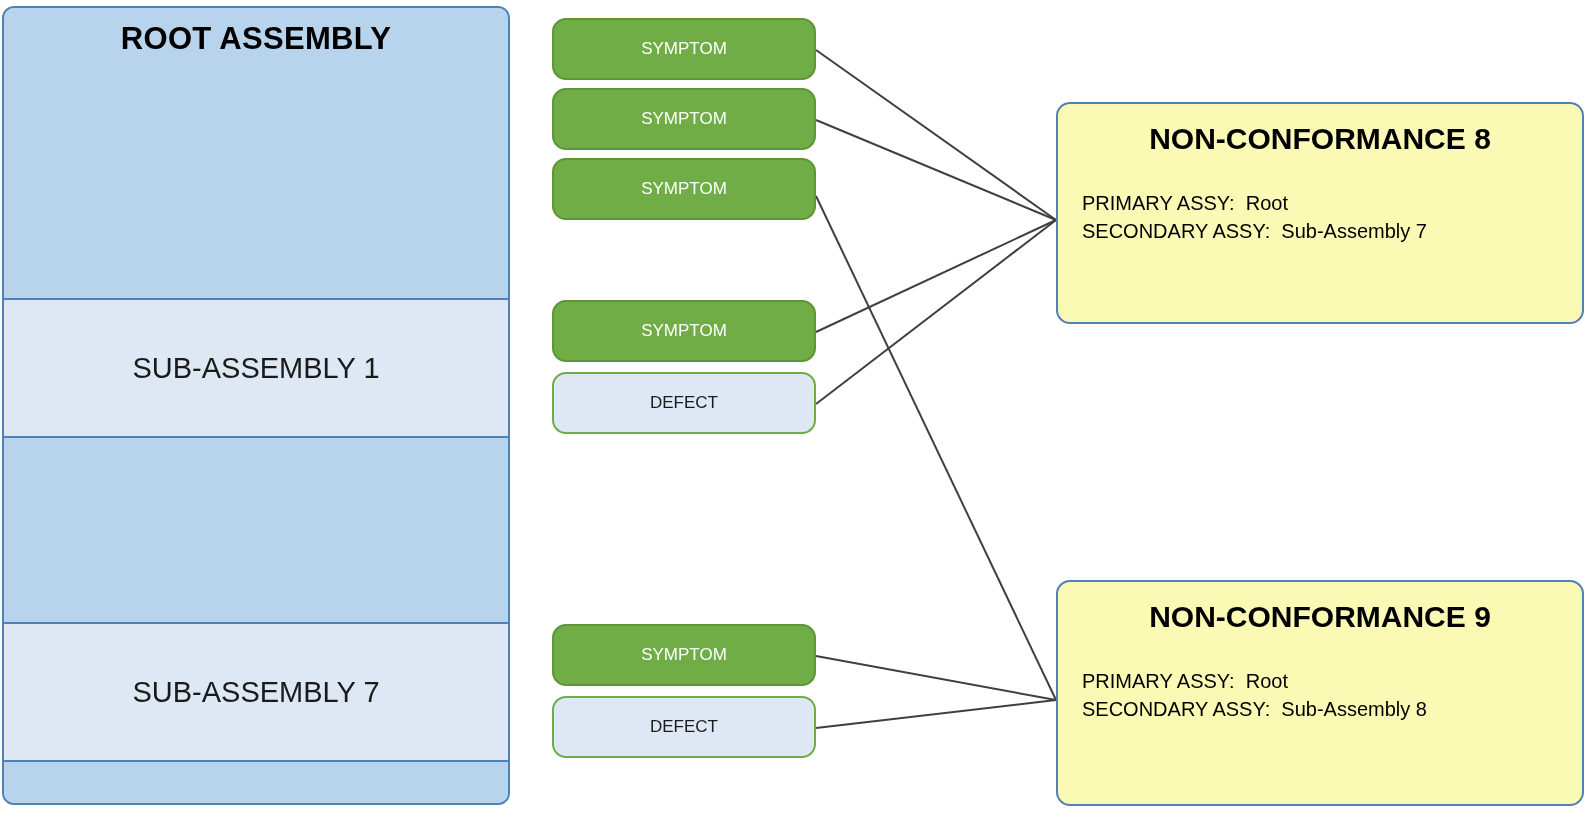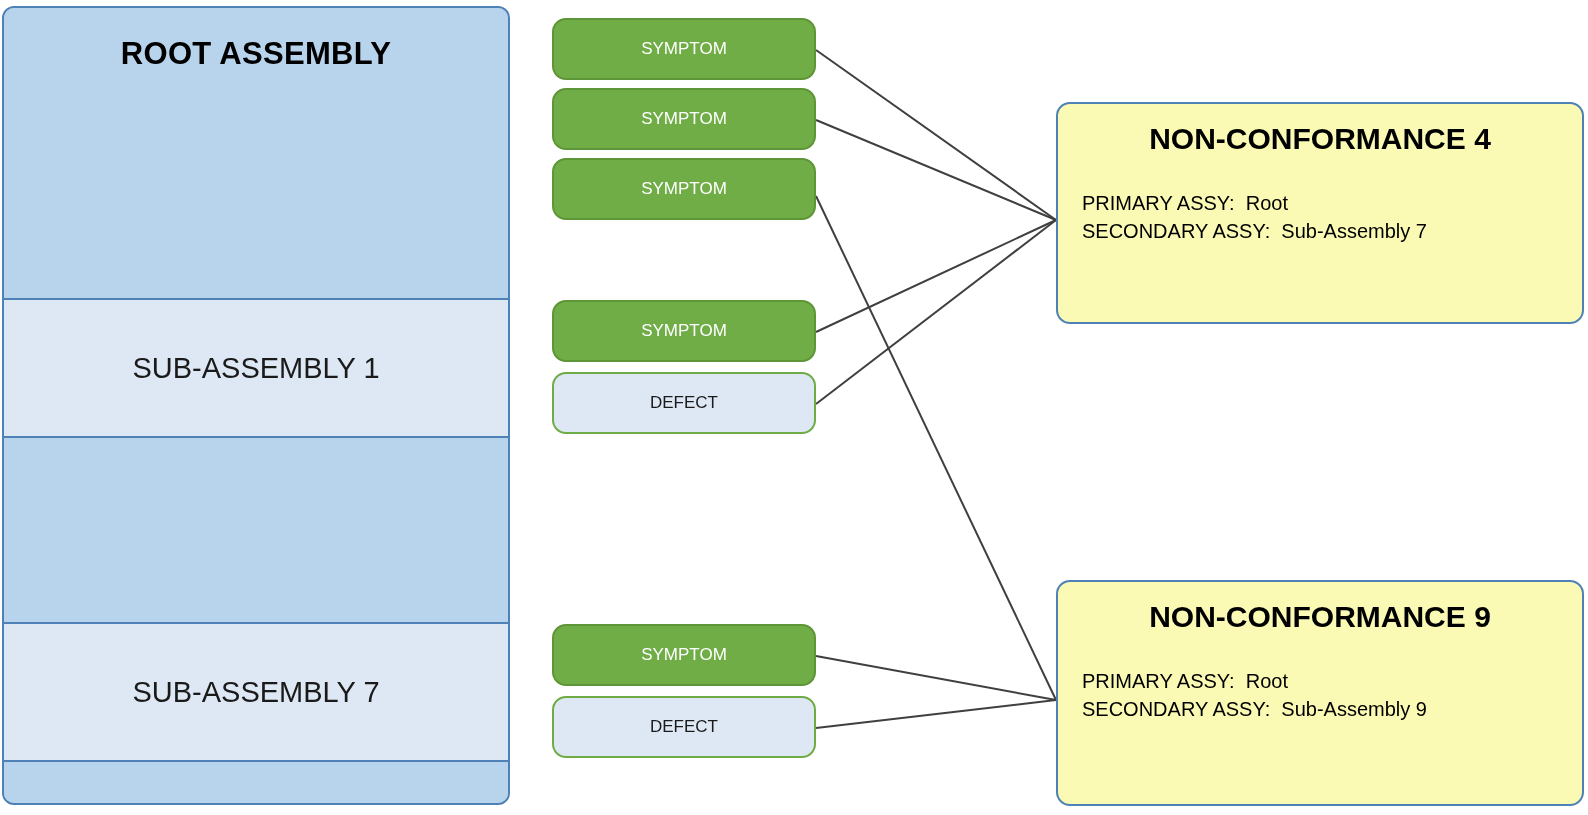--- a/index.html
+++ b/index.html
@@ -38,21 +38,21 @@
     box-sizing: border-box;
     display: flex;
     align-items: center;
     justify-content: center;
   }
   .band-root {
     top: 0;
     height: 290px;
     background: #B8D3EC;
     align-items: flex-start;
-    padding-top: 28px;
+    padding-top: 13px;
     justify-content: center;
   }
   .band-sub {
     background: #DEE8F4;
     border-top: 2px solid #4E81B5;
     border-bottom: 2px solid #4E81B5;
   }
   .band-sub1 { top: 290px; height: 140px; }
   .band-mid  { top: 430px; height: 184px; background: #B8D3EC; }
   .band-sub2 { top: 614px; height: 140px; }
@@ -185,24 +185,24 @@
   </div>
 
   <div class="node node-symptom" style="top:624px;">
     <span>SYMPTOM</span>
   </div>
   <div class="node node-defect" style="top:696px;">
     <span>DEFECT</span>
   </div>
 
   <div class="nc-card" style="top:102px; height:222px;">
-    <div class="nc-title">NON-CONFORMANCE 4</div>
+    <div class="nc-title">NON-CONFORMANCE 8</div>
     <div class="nc-line">PRIMARY ASSY:  Root</div>
     <div class="nc-line">SECONDARY ASSY:  Sub-Assembly 7</div>
   </div>
 
   <div class="nc-card" style="top:580px; height:226px;">
     <div class="nc-title">NON-CONFORMANCE 9</div>
     <div class="nc-line">PRIMARY ASSY:  Root</div>
-    <div class="nc-line">SECONDARY ASSY:  Sub-Assembly 9</div>
+    <div class="nc-line">SECONDARY ASSY:  Sub-Assembly 8</div>
   </div>
 
 </div>
 
 </body></html>

